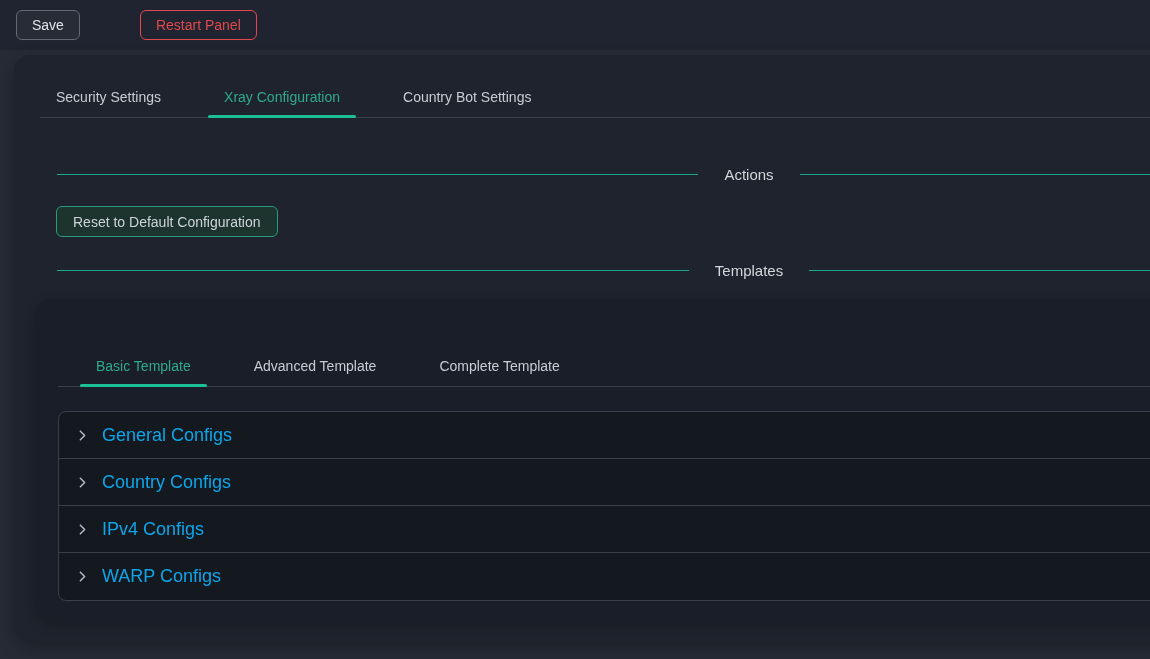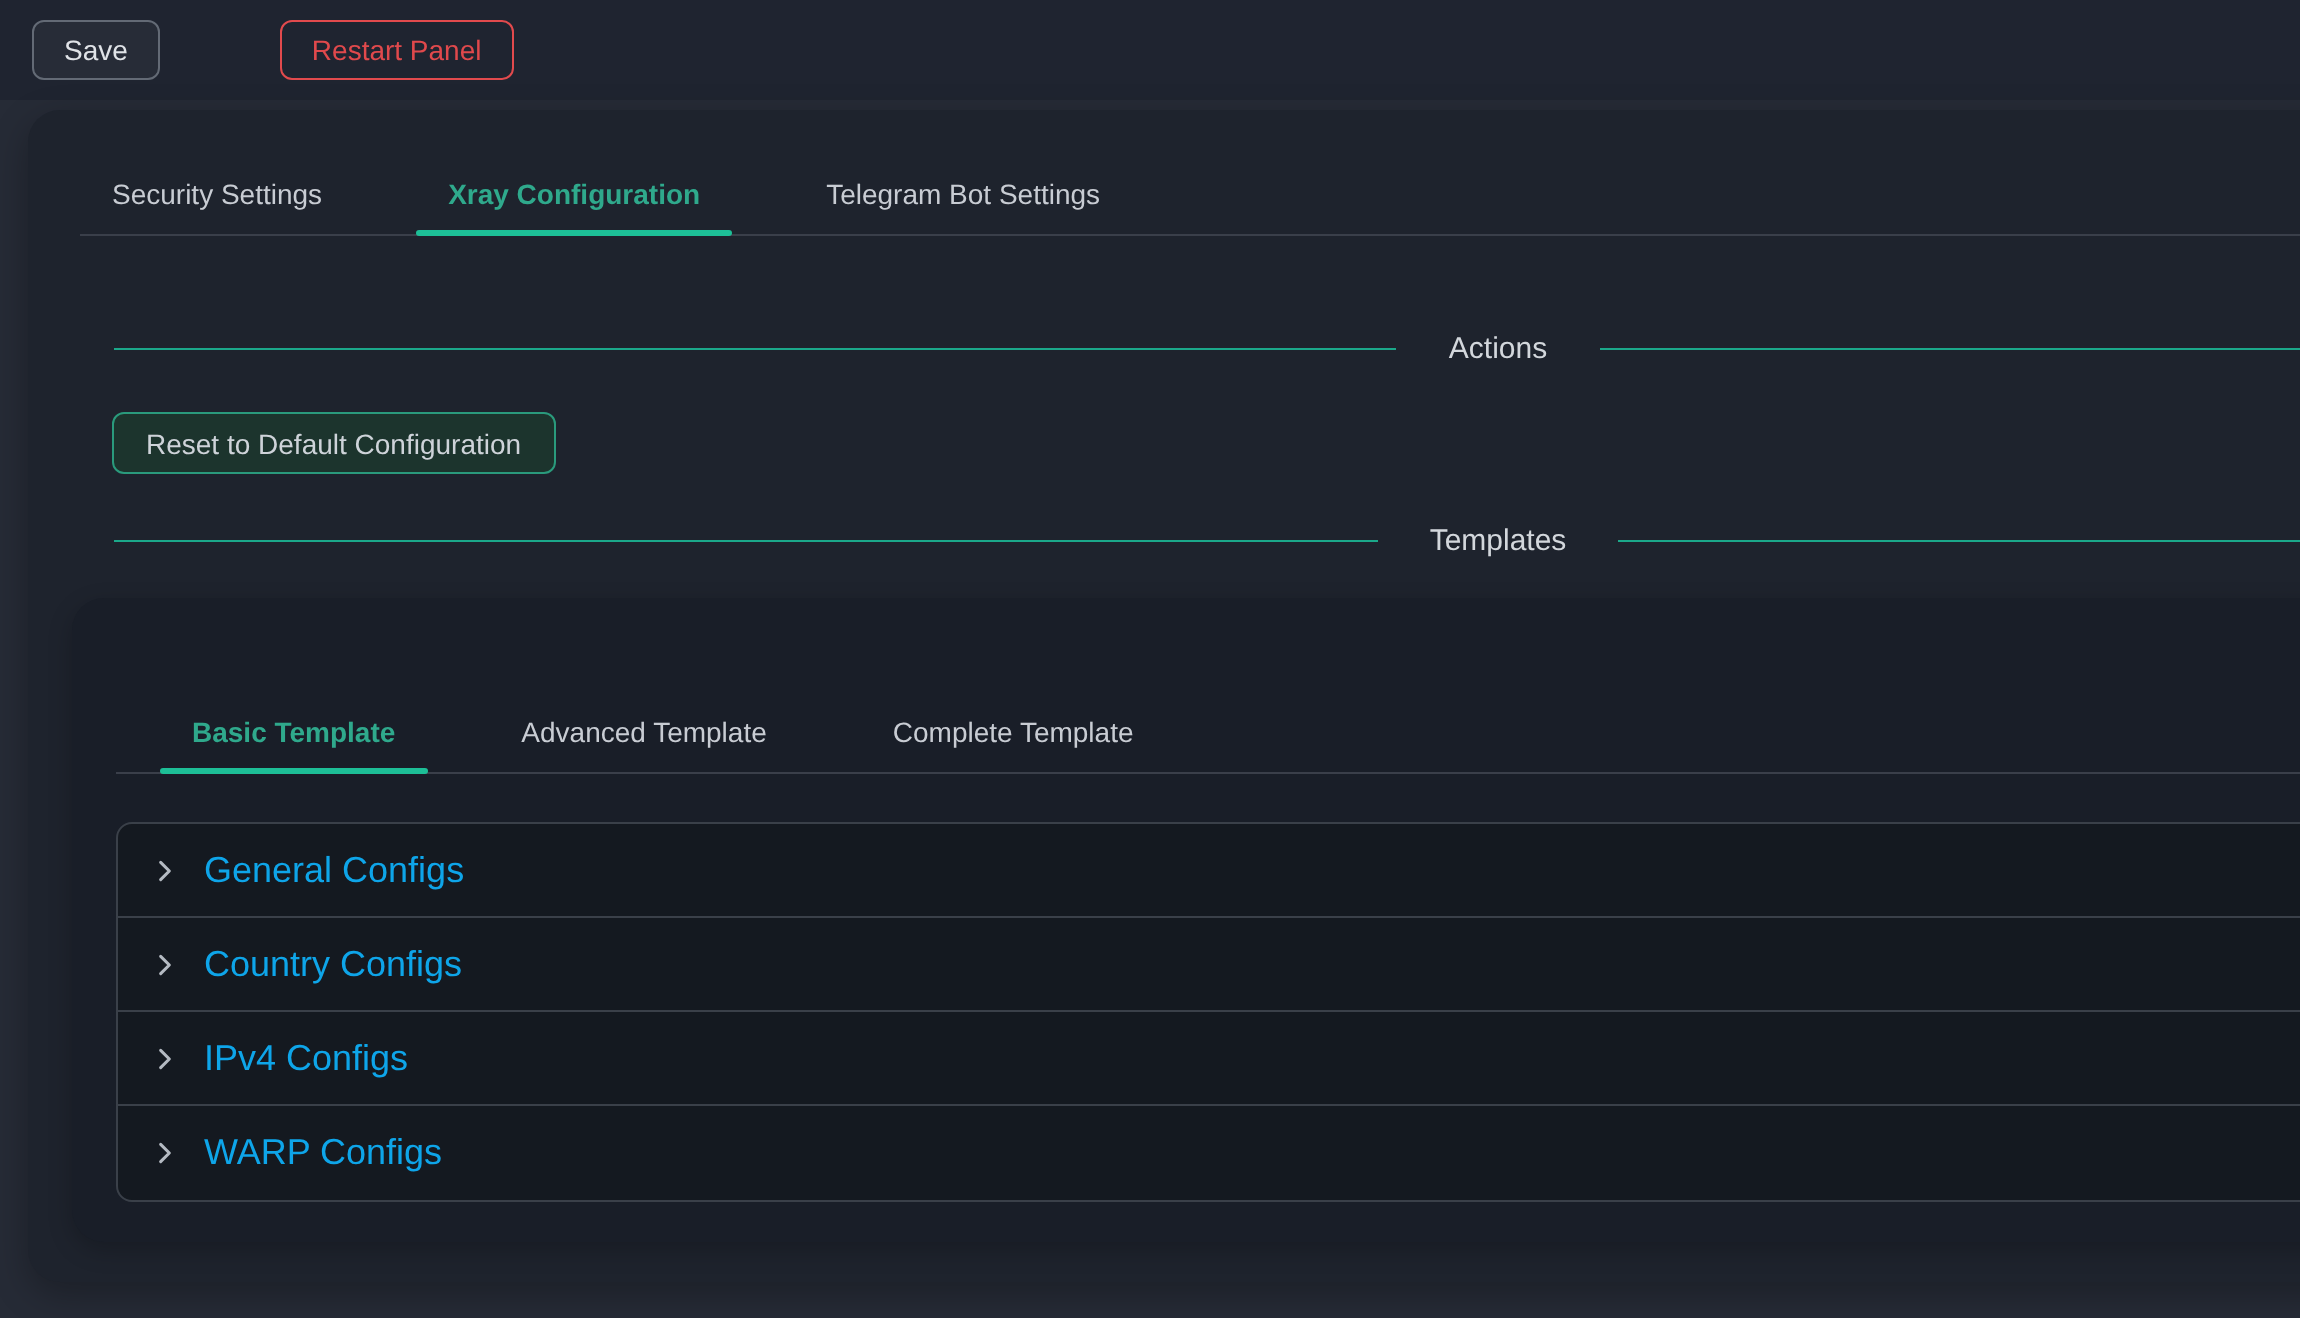--- a/index.html
+++ b/index.html
@@ -46,21 +46,21 @@
     border-bottom:1px solid #3a3f4a;
   }
   .tabbar-outer { margin:0 26px; padding-top:22px; }
   .tabbar-inner { margin:0 22px; padding:47px 0 0 22px; }
   .tab {
     position:relative;
     padding:12px 16px; margin-right:31px;
     font-size:14px; color:#c8ccd3; line-height:16px;
     white-space:nowrap; cursor:pointer;
   }
-  .tab.active { color:#2fa98c;font-weight:bold; }
+  .tab.active { color:#2fa98c; }
   .ink {
     position:absolute; left:0; right:0; bottom:-1px;
     height:3px; background:#1dbf97; border-radius:2px;
   }
 
   
   .divider {
     display:flex; align-items:center;
     margin:46px 43px 0;
     height:20px;
@@ -117,21 +117,21 @@
 </div>
 
 <div class="card">
 
   <div class="tabbar tabbar-outer">
     <div class="tab">Security Settings</div>
     <div class="tab active">
       <span>Xray Configuration</span>
       <span class="ink"></span>
     </div>
-    <div class="tab">Telegram Bot Settings</div>
+    <div class="tab">Country Bot Settings</div>
   </div>
 
   <div class="divider">
     <span class="line"></span>
     <span class="divider-text">Actions</span>
     <span class="line"></span>
   </div>
 
   <button class="btn-reset">Reset to Default Configuration</button>
 

